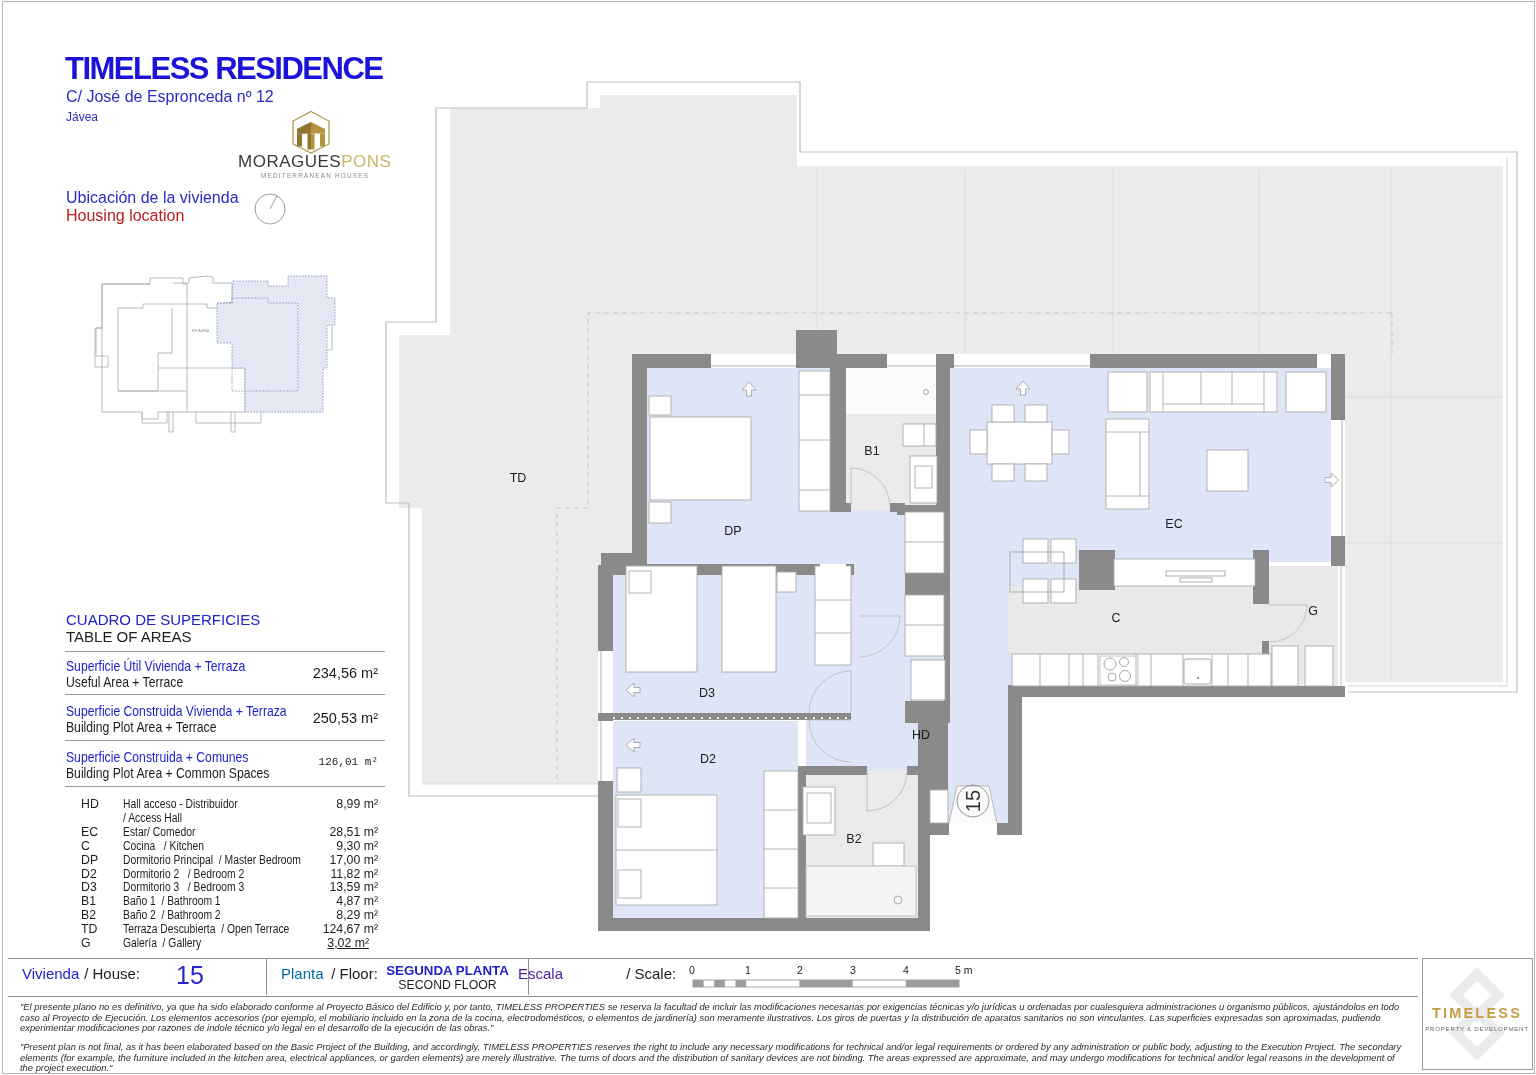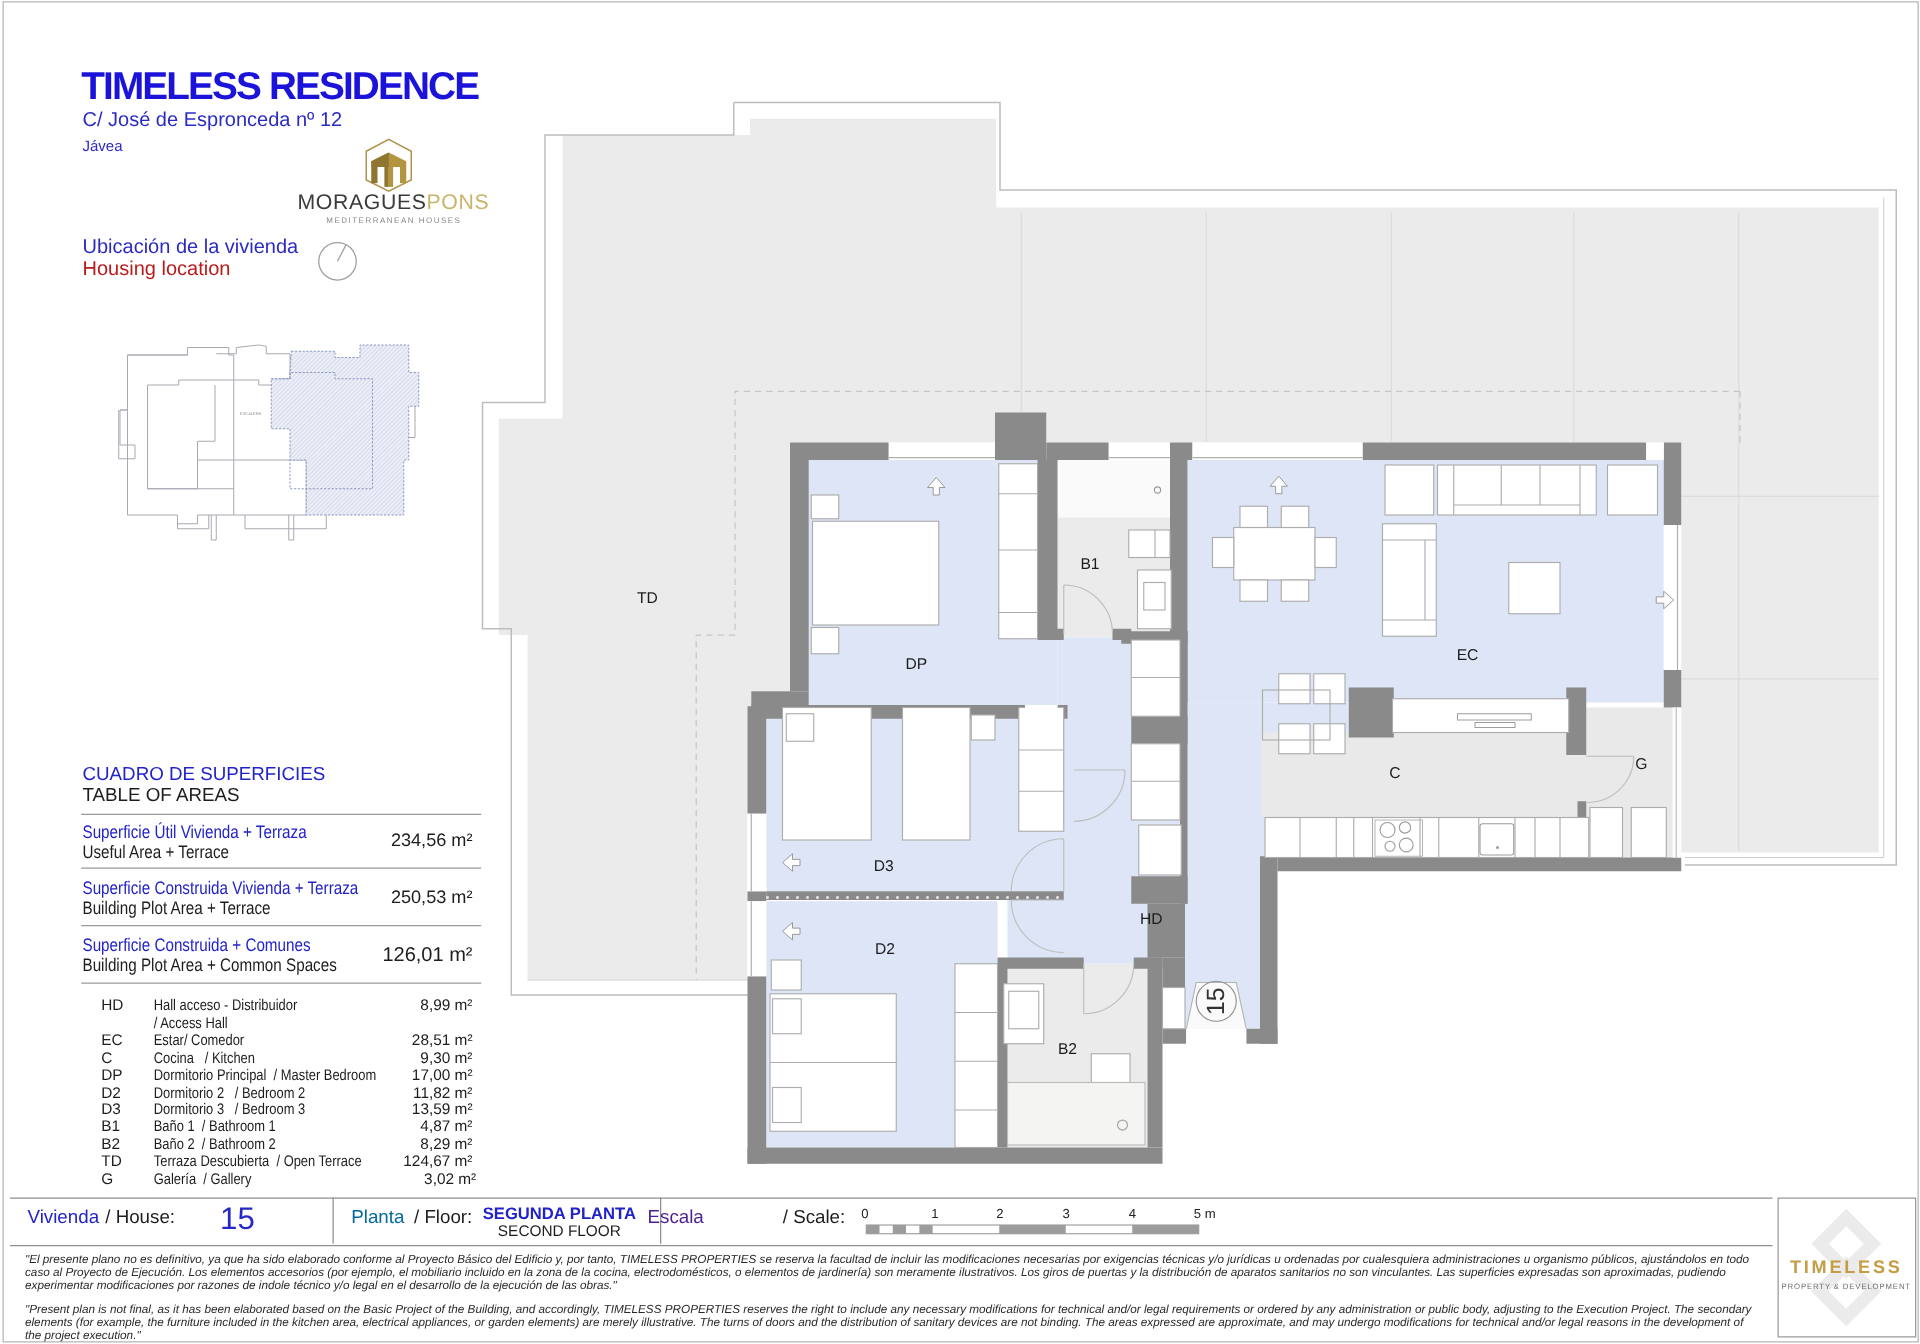--- a/index.html
+++ b/index.html
@@ -101,21 +101,21 @@
 <div class="abs" style="left:65px;top:694px;width:320px;border-top:1px solid #9a9a9a;"></div>
 
 <div class="abs cond" style="left:66px;top:703px;font-size:14.5px;color:#2222cb;">Superficie Construida Vivienda + Terraza</div>
 <div class="abs cond" style="left:66px;top:719px;font-size:14.5px;color:#1d1d1d;">Building Plot Area + Terrace</div>
 <div class="abs" style="left:240px;top:710px;width:138px;font-size:14.5px;color:#1d1d1d;text-align:right;">250,53 m²</div>
 
 <div class="abs" style="left:65px;top:740px;width:320px;border-top:1px solid #9a9a9a;"></div>
 
 <div class="abs cond" style="left:66px;top:749px;font-size:14.5px;color:#2222cb;">Superficie Construida + Comunes</div>
 <div class="abs cond" style="left:66px;top:765px;font-size:14.5px;color:#1d1d1d;">Building Plot Area + Common Spaces</div>
-<div class="abs" style="left:240px;top:756px;width:138px;font-size:16px;color:#1d1d1d;text-align:right;">126,01 m²</div>
+<div class="abs" style="left:240px;top:756px;width:138px;font-size:11px;color:#1d1d1d;text-align:right;font-family:Liberation Mono, monospace;">126,01 m²</div>
 
 <div class="abs" style="left:65px;top:786px;width:320px;border-top:1px solid #9a9a9a;"></div>
 
 <div class="abs" style="left:81px;top:798px;width:300px;font-size:12.3px;color:#1d1d1d;line-height:13.9px;">
   <div style="position:relative;">
       <span style="position:absolute;left:0;">HD</span>
       <span class="condt" style="position:absolute;left:42px;">Hall acceso - Distribuidor</span>
       <span style="position:absolute;right:3px;">8,99 m²</span>
     </div>
   <div style="position:relative;top:13.9px;">
@@ -157,21 +157,21 @@
       <span style="position:absolute;right:3px;">8,29 m²</span>
     </div>
   <div style="position:relative;top:125.1px;">
       <span style="position:absolute;left:0;">TD</span>
       <span class="condt" style="position:absolute;left:42px;">Terraza Descubierta&nbsp;&nbsp;/ Open Terrace</span>
       <span style="position:absolute;right:3px;">124,67 m²</span>
     </div>
   <div style="position:relative;top:139px;">
       <span style="position:absolute;left:0;">G</span>
       <span class="condt" style="position:absolute;left:42px;">Galería&nbsp;&nbsp;/ Gallery</span>
-      <span style="position:absolute;right:0;">3,02 m²</span>
+      <span style="position:absolute;right:12px;text-decoration:underline;">3,02 m²</span>
     </div>
 </div>
 
 <div class="abs" style="left:380px;top:70px;width:1156px;height:890px;">
 <svg width="1156" height="890" viewBox="380 70 1156 890" font-family="Liberation Sans,sans-serif">
 
 <path d="M600,95 L797,95 L797,166 L1503,166 L1503,682 L1345,682 L1345,354 L632,354 L632,553 L601,553 L601,565 L598,565 L598,784 L422,784 L422,508 L399,508 L399,335 L450,335 L450,108 L600,108 Z" fill="#ebebeb"></path>
 
 <path d="M587,82 L800,82 L800,152 L1517,152 L1517,692 L1348,692" fill="none" stroke="#bdbdbd" stroke-width="1.2"></path>
 <path d="M1507,158 L1507,686 L1348,686" fill="none" stroke="#cccccc" stroke-width="0.8"></path>

